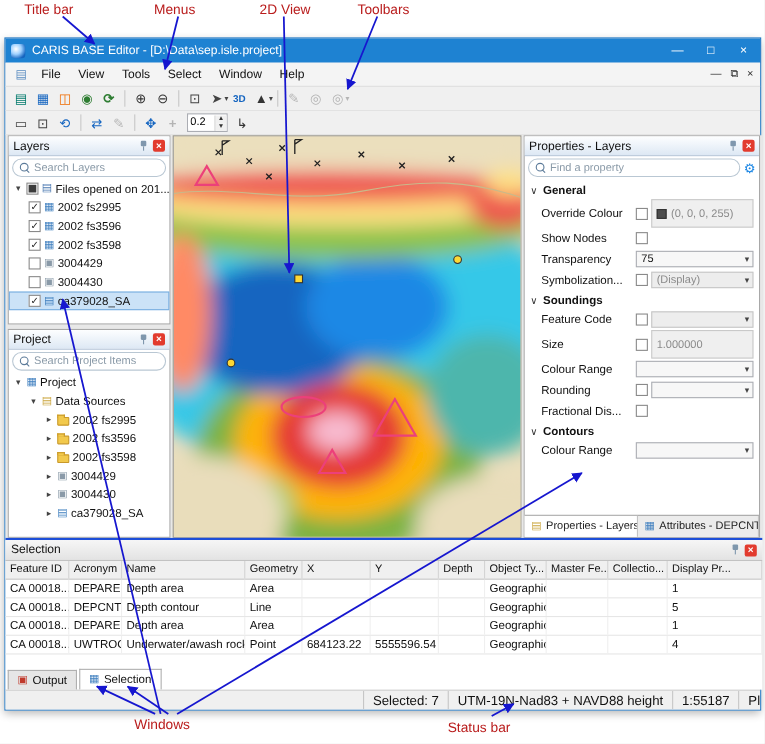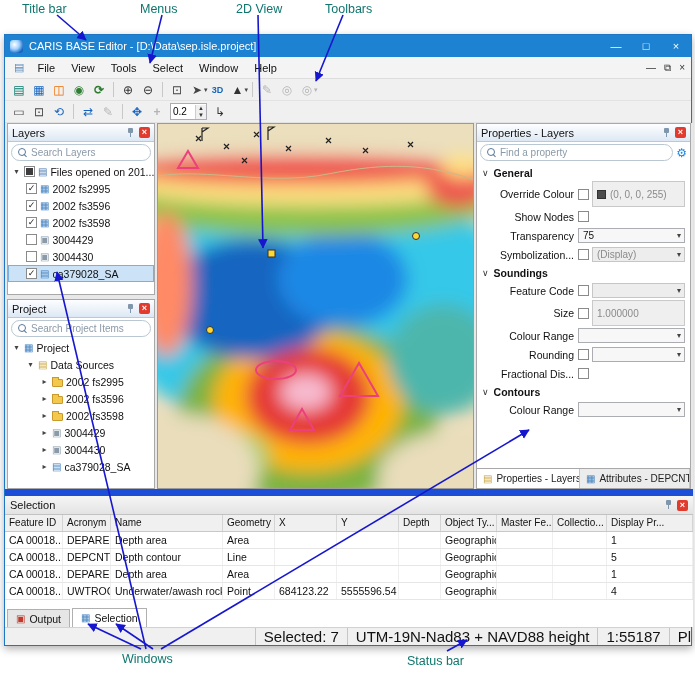--- a/index.html
+++ b/index.html
@@ -2,21 +2,21 @@
 <html><head>
 <meta charset="utf-8">
 <style>
   * { margin:0; padding:0; box-sizing:border-box; }
   html,body { width:695px; height:676px; }
   body { font-family:"Liberation Sans", sans-serif; font-size:11px; color:#111; background:#fff; position:relative; overflow:hidden; }
 
   .canvas { position:absolute; inset:0; width:695px; height:676px; background:#fff; }
 
   
-  .ann-label { position:absolute; font-size:12.5px; color:#0f766e; z-index:60; white-space:nowrap; }
+  .ann-label { position:absolute; font-size:12.5px; color:#b91c1c; z-index:60; white-space:nowrap; }
   svg.arrows { position:absolute; left:0; top:0; z-index:55; pointer-events:none; }
 
   
   .appwin { position:absolute; left:4px; top:34px; width:688px; height:612px; border:1px solid #1e77c5; background:#f0f0f0; box-shadow:0 3px 8px rgba(0,0,0,.3); }
 
   .titlebar { position:absolute; left:0; top:0; right:0; height:22px; background:#1e82d2; display:flex; align-items:center; color:#fff; }
   .appicon { width:13px; height:13px; border-radius:3px; background:radial-gradient(circle at 35% 35%, #ffffff, #9fd1ff 40%, #1565c0 78%); margin:0 6px 0 5px; flex:0 0 auto; }
   .title-text { font-size:11px; flex:1; overflow:hidden; white-space:nowrap; }
   .wbtn { width:30px; height:22px; display:flex; align-items:center; justify-content:center; font-size:11px; color:#fff; }
 
@@ -75,51 +75,51 @@
   
   .map { position:absolute; left:152px; top:0; width:317px; height:366px; border:1px solid #9a9a9a; background:#ebdfbd; overflow:hidden; }
 
   
   .props { left:471px; top:0; width:215px; height:366px; }
   .pbody { position:absolute; left:0; right:0; top:40px; bottom:20px; overflow:hidden; }
   .psec { display:flex; align-items:center; gap:5px; height:17px; padding:0 5px; font-weight:bold; font-size:10.5px; }
   .psec .chev { font-size:9px; color:#333; font-weight:normal; }
   .prow { display:flex; align-items:center; min-height:19px; padding:0 5px 0 15px; gap:4px; font-size:10.5px; }
   .prow.tall { align-items:flex-start; padding-top:2px; }
-  .plabel { width:82px; flex:0 0 auto; overflow:hidden; white-space:nowrap;text-align:right; }
+  .plabel { width:82px; flex:0 0 auto; overflow:hidden; white-space:nowrap; }
   .pctrl { flex:1; display:flex; align-items:center; gap:3px; min-width:0; }
   .combo { flex:1; height:15px; border:1px solid #abadb3; background:#f7f7f7; display:flex; align-items:center; padding:0 3px 0 4px; min-width:0; font-size:10px; overflow:hidden; }
   .combo::after { content:"▾"; margin-left:auto; font-size:8px; color:#444; }
   .combo.disabled { background:#ededed; color:#8a8a8a; border-color:#c6c6c6; }
   .pfield { flex:1; height:15px; border:1px solid #c9c9c9; background:#efefef; color:#8a8a8a; display:flex; align-items:center; padding:12px 4px; font-size:10px; overflow:hidden; }
   .pfield.white { background:#fff; color:#111; border-color:#abadb3; }
   .swatch { width:9px; height:9px; background:#4d4d4d; border:1px solid #333; margin-right:4px; flex:0 0 auto; }
   .scale-stack { flex:1; display:flex; flex-direction:column; gap:2px; min-width:0; }
   .scale-row { display:flex; align-items:center; gap:3px; }
   .scale-row .sl { width:46px; font-size:10px; flex:0 0 auto; }
   .ptabs { position:absolute; left:0; right:0; bottom:0; height:20px; display:flex; border-top:1px solid #a8a8a8; background:#ececec; font-size:10px; }
   .ptab { display:flex; align-items:center; gap:4px; padding:0 6px; border-right:1px solid #c4c4c4; color:#222; white-space:nowrap; overflow:hidden; }
   .ptab.active { background:#fff; }
   .ticon { font-size:10px; line-height:1; }
 
   
-  .selpanel { position:absolute; left:0; top:454px; width:688px; height:138px; background:#fff; border-top:7px solid #1d4ed8; }
+  .selpanel { position:absolute; left:0; top:454px; width:688px; height:138px; background:#fff; border-top:2px solid #1d4ed8; }
   .selhead { height:19px; background:linear-gradient(#f6f6f6,#e3e3e3); border-bottom:1px solid #c2c2c2; display:flex; align-items:center; gap:4px; padding:0 5px; font-size:11px; }
   .selhead .t { flex:1; }
   .sel-thead, .sel-row { display:grid; grid-template-columns:58px 48px 112px 52px 62px 62px 42px 56px 56px 54px 1fr; }
   .sel-thead { height:17px; background:#f0f0f0; border-bottom:1px solid #c8c8c8; }
   .sel-thead span { border-right:1px solid #d4d4d4; padding:2px 4px; font-size:10px; overflow:hidden; white-space:nowrap; }
   .sel-row { height:17px; border-bottom:1px solid #e6e6e6; }
   .sel-row span { border-right:1px solid #efefef; padding:2px 4px; font-size:10.5px; overflow:hidden; white-space:nowrap; }
   .btabs { position:absolute; left:2px; bottom:0; height:20px; display:flex; align-items:flex-end; gap:2px; }
   .btab { height:18px; display:flex; align-items:center; gap:4px; padding:0 8px; border:1px solid #b0b0b0; border-bottom:none; background:#e6e6e6; font-size:10.5px; }
   .btab.active { background:#fff; height:19px; }
 
   
-  .statusbar { position:absolute; left:0; right:0; bottom:0; height:18px; background:#f0f0f0; border-top:1px solid #d2d2d2; display:flex; align-items:flex-end; font-size:15px; overflow:hidden; }
+  .statusbar { position:absolute; left:0; right:0; bottom:0; height:18px; background:#f0f0f0; border-top:1px solid #d2d2d2; display:flex; align-items:flex-end; font-size:12px; overflow:hidden; }
   .sspacer { flex:1; }
   .sseg { border-left:1px solid #c6c6c6; padding:0 8px; height:100%; display:flex; align-items:center; white-space:nowrap; }
   .sseg.clip { padding-right:0; }
 </style>
 </head>
 <body>
 
 <div class="canvas">
 
   <div class="ann-label" style="left:22px; top:2px;">Title bar</div>

